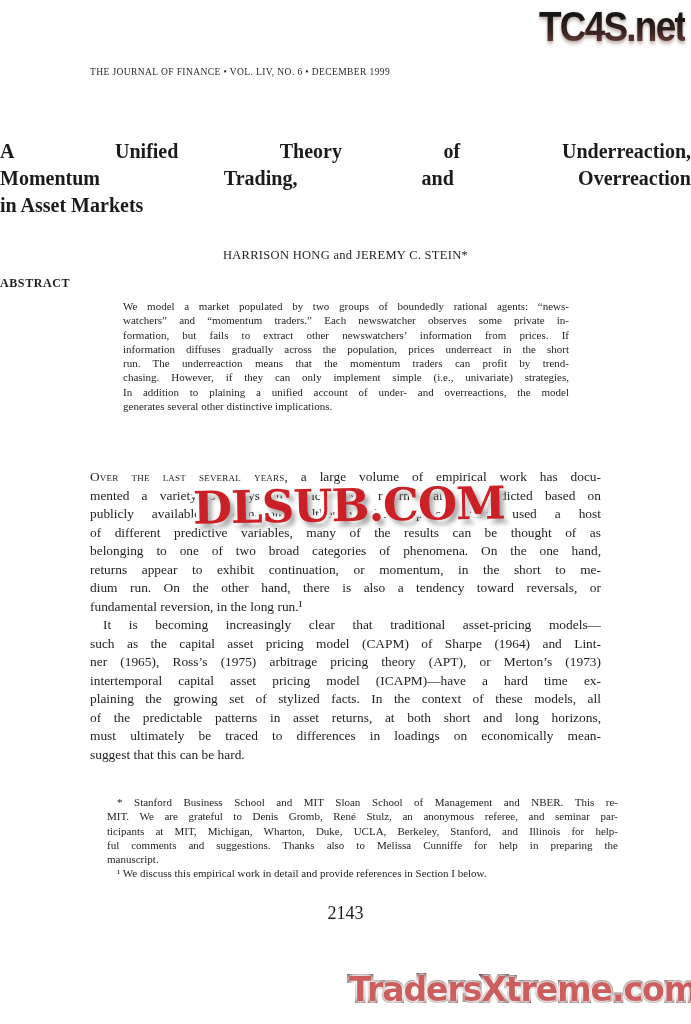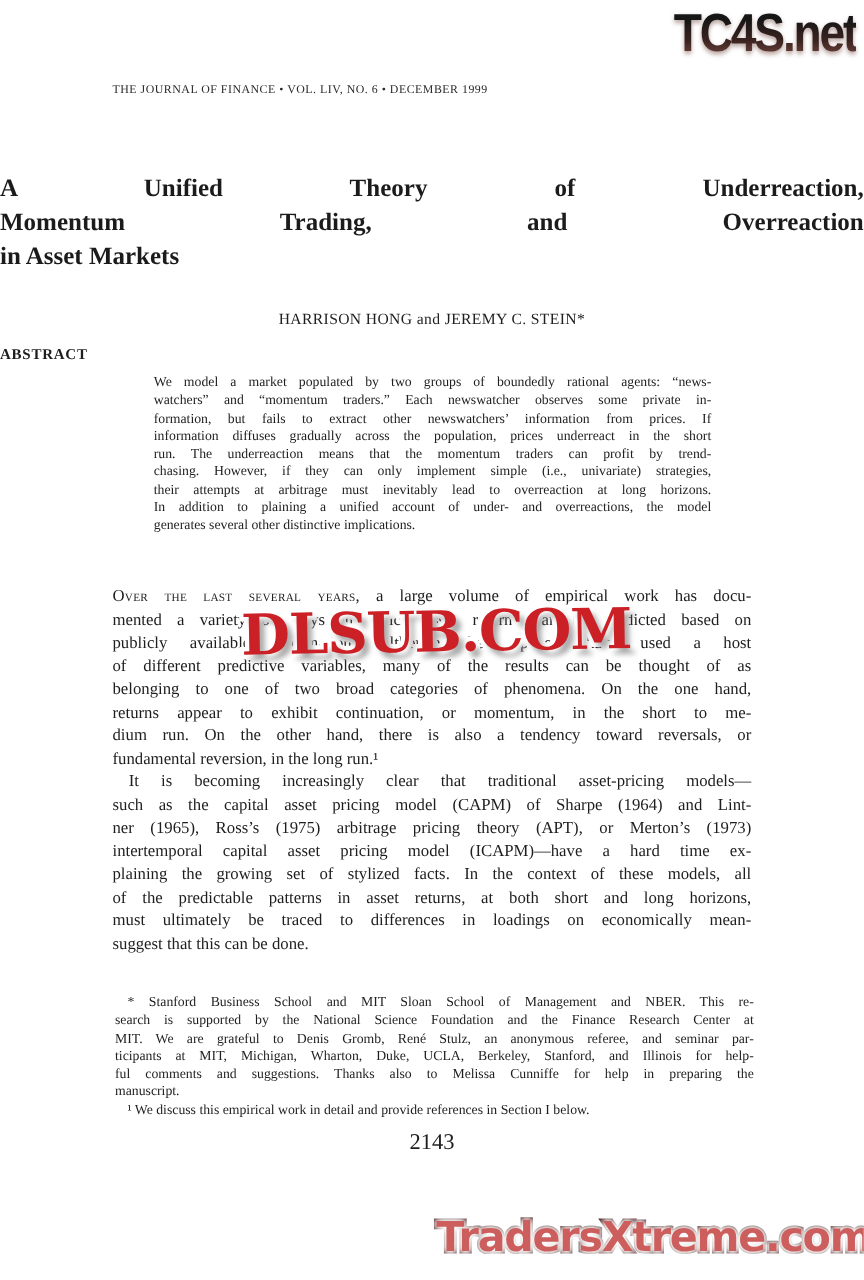--- a/index.html
+++ b/index.html
@@ -89,21 +89,21 @@
     left:123px; top:299px; width:446px;
     font-size:11px;
     line-height:14.3px;
   }
   .body-text {
     left:90px; top:468px; width:511px;
     font-size:13.4px;
     line-height:18.5px;
   }
   .footnotes {
-    left:92px; top:795px; width:511px;
+    left:107px; top:795px; width:511px;
     font-size:11px;
     line-height:14.3px;
   }
   .page-num {
     left:0; right:0; top:903px;
     text-align:center;
     font-size:18px;
   }
 
   
@@ -138,21 +138,20 @@
 <div class="abs authors">HARRISON HONG and JEREMY C. STEIN*</div>
 
 <div class="abs abs-head">ABSTRACT</div>
 <div class="abs abstract lines">
     <div class="ln">We model a market populated by two groups of boundedly rational agents: “news-</div>
     <div class="ln">watchers” and “momentum traders.” Each newswatcher observes some private in-</div>
     <div class="ln">formation, but fails to extract other newswatchers’ information from prices. If</div>
     <div class="ln">information diffuses gradually across the population, prices underreact in the short</div>
     <div class="ln">run. The underreaction means that the momentum traders can profit by trend-</div>
     <div class="ln">chasing. However, if they can only implement simple (i.e., univariate) strategies,</div>
-    <div class="ln">their attempts at arbitrage must inevitably lead to overreaction at long horizons.</div>
     <div class="ln">In addition to plaining a unified account of under- and overreactions, the model</div>
     <div class="ln">generates several other distinctive implications.</div>
   </div>
 
 <div class="abs body-text">
   <div class="para">
     <div class="first-ln">
       <span class="sc">Over the last several years,</span><span> a large volume of empirical work has docu-</span>
     </div>
     <div class="lines">
@@ -166,30 +165,29 @@
       </div>
   </div>
   <div class="para lines indent-first">
       <div class="ln">It is becoming increasingly clear that traditional asset-pricing models—</div>
       <div class="ln">such as the capital asset pricing model (CAPM) of Sharpe (1964) and Lint-</div>
       <div class="ln">ner (1965), Ross’s (1975) arbitrage pricing theory (APT), or Merton’s (1973)</div>
       <div class="ln">intertemporal capital asset pricing model (ICAPM)—have a hard time ex-</div>
       <div class="ln">plaining the growing set of stylized facts. In the context of these models, all</div>
       <div class="ln">of the predictable patterns in asset returns, at both short and long horizons,</div>
       <div class="ln">must ultimately be traced to differences in loadings on economically mean-</div>
-      <div class="ln">suggest that this can be done.</div>
+      <div class="ln">suggest that this can be hard.</div>
     </div>
 </div>
 
 <div class="abs wm-mid">DLSUB.COM</div>
 
 <div class="abs footnotes">
   <div class="lines">
       <div class="ln">* Stanford Business School and MIT Sloan School of Management and NBER. This re-</div>
-      <div class="ln">search is supported by the National Science Foundation and the Finance Research Center at</div>
       <div class="ln">MIT. We are grateful to Denis Gromb, René Stulz, an anonymous referee, and seminar par-</div>
       <div class="ln">ticipants at MIT, Michigan, Wharton, Duke, UCLA, Berkeley, Stanford, and Illinois for help-</div>
       <div class="ln">ful comments and suggestions. Thanks also to Melissa Cunniffe for help in preparing the</div>
       <div class="ln">manuscript.</div>
       <div class="ln">¹ We discuss this empirical work in detail and provide references in Section I below.</div>
     </div>
 </div>
 
 <div class="abs page-num">2143</div>
 

